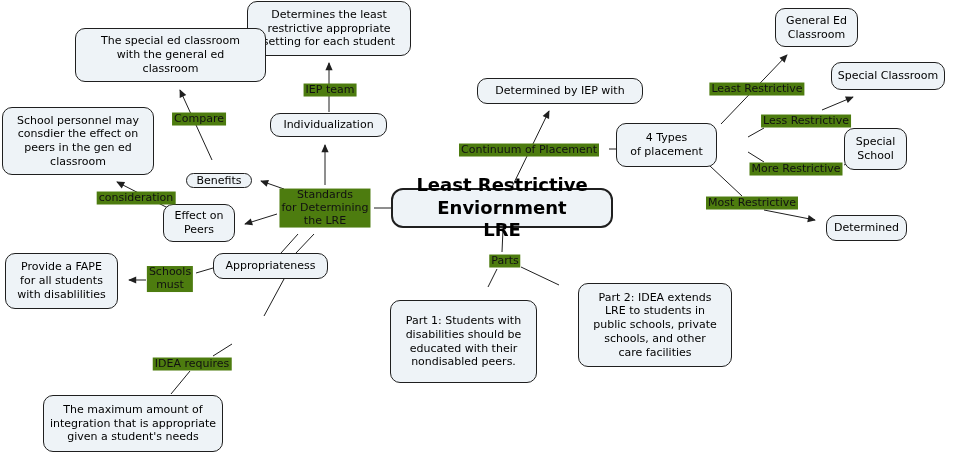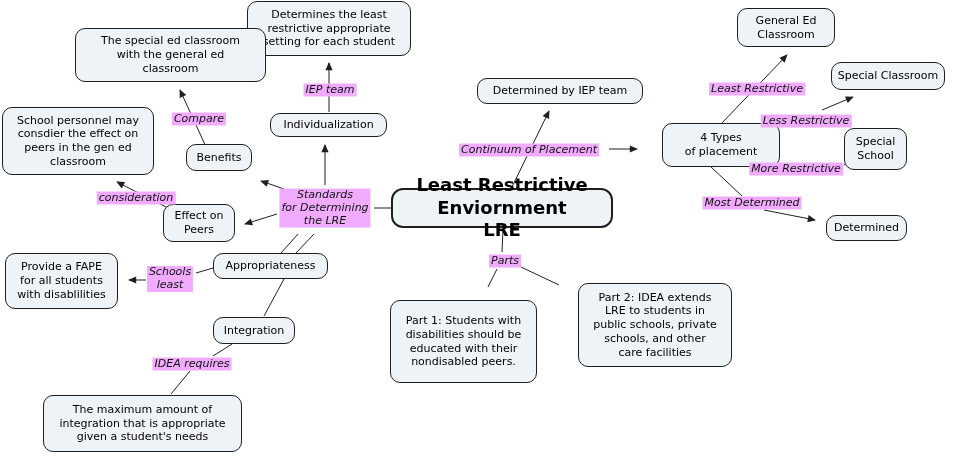--- a/index.html
+++ b/index.html
@@ -13,21 +13,21 @@
     position:absolute;z-index:2;
     background:#eef3f7;border:1px solid #1f1f1f;border-radius:10px;
     display:flex;align-items:center;justify-content:center;
     text-align:center;font-size:11px;line-height:1.25;
     white-space:pre-line;box-sizing:border-box;padding:1px 1px;
   }
   .node.root{font-weight:bold;font-size:18px;border-width:2px;border-radius:12px;}
   .lbl{
     position:absolute;z-index:3;transform:translate(-50%,-50%);
     font-size:11px;line-height:1.18;text-align:center;color:#111;
-    white-space:pre-line;background:#f0abfc;padding:0 2px;font-style:italic;
+    white-space:pre-line;background:#4d7c0f;padding:0 2px;
   }
   line.c{stroke:#1f1f1f;stroke-width:1;}
 </style>
 </head>
 <body>
 
 <div id="canvas">
 
   <svg id="wires" width="960" height="456">
     <defs>
@@ -67,40 +67,39 @@
 restrictive appropriate
 setting for each student</div>
   <div class="node" style="left:75px;top:28px;width:191px;height:54px">The special ed classroom
 with the general ed
 classroom</div>
   <div class="node" style="left:2px;top:107px;width:152px;height:68px">School personnel may
 consdier the effect on
 peers in the gen ed
 classroom</div>
   <div class="node" style="left:270px;top:113px;width:117px;height:24px">Individualization</div>
-  <div class="node" style="left:186px;top:144px;width:66px;height:27px">Benefits</div>
+  <div class="node" style="left:186px;top:173px;width:66px;height:15px">Benefits</div>
   <div class="node" style="left:163px;top:204px;width:72px;height:38px">Effect on
 Peers</div>
   <div class="node root" style="left:391px;top:188px;width:222px;height:40px">Least Restrictive Enviornment
 LRE</div>
-  <div class="node" style="left:477px;top:78px;width:166px;height:26px">Determined by IEP team</div>
-  <div class="node" style="left:662px;top:123px;width:118px;height:44px">4 Types
+  <div class="node" style="left:477px;top:78px;width:166px;height:26px">Determined by IEP with</div>
+  <div class="node" style="left:616px;top:123px;width:101px;height:44px">4 Types
 of placement</div>
-  <div class="node" style="left:737px;top:8px;width:98px;height:39px">General Ed
+  <div class="node" style="left:775px;top:8px;width:83px;height:39px">General Ed
 Classroom</div>
   <div class="node" style="left:831px;top:62px;width:114px;height:28px">Special Classroom</div>
   <div class="node" style="left:844px;top:128px;width:63px;height:42px">Special
 School</div>
   <div class="node" style="left:826px;top:215px;width:81px;height:26px">Determined</div>
   <div class="node" style="left:5px;top:253px;width:113px;height:56px">Provide a FAPE
 for all students
 with disablilities</div>
   <div class="node" style="left:213px;top:253px;width:115px;height:26px">Appropriateness</div>
-  <div class="node" style="left:213px;top:317px;width:82px;height:27px">Integration</div>
-  <div class="node" style="left:43px;top:395px;width:199px;height:57px">The maximum amount of
+  <div class="node" style="left:43px;top:395px;width:180px;height:57px">The maximum amount of
 integration that is appropriate
 given a student's needs</div>
   <div class="node" style="left:390px;top:300px;width:147px;height:83px">Part 1: Students with
 disabilities should be
 educated with their
 nondisabled peers.</div>
   <div class="node" style="left:578px;top:283px;width:154px;height:84px">Part 2: IDEA extends
 LRE to students in
 public schools, private
 schools, and other
@@ -109,19 +108,19 @@
   <div class="lbl" style="left:330px;top:90px">IEP team</div>
   <div class="lbl" style="left:199px;top:119px">Compare</div>
   <div class="lbl" style="left:136px;top:198px">consideration</div>
   <div class="lbl" style="left:325px;top:208px">Standards
 for Determining
 the LRE</div>
   <div class="lbl" style="left:529px;top:150px">Continuum of Placement</div>
   <div class="lbl" style="left:757px;top:89px">Least Restrictive</div>
   <div class="lbl" style="left:806px;top:121px">Less Restrictive</div>
   <div class="lbl" style="left:796px;top:169px">More Restrictive</div>
-  <div class="lbl" style="left:752px;top:203px">Most Determined</div>
+  <div class="lbl" style="left:752px;top:203px">Most Restrictive</div>
   <div class="lbl" style="left:170px;top:279px">Schools
-least</div>
+must</div>
   <div class="lbl" style="left:192px;top:364px">IDEA requires</div>
   <div class="lbl" style="left:505px;top:261px">Parts</div>
 
 </div>
 
 </body></html>

